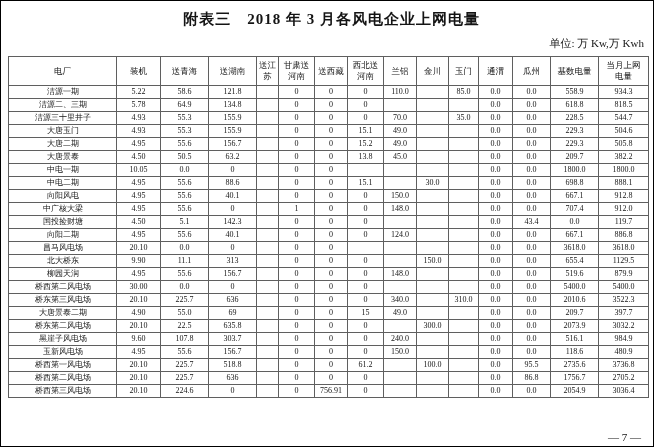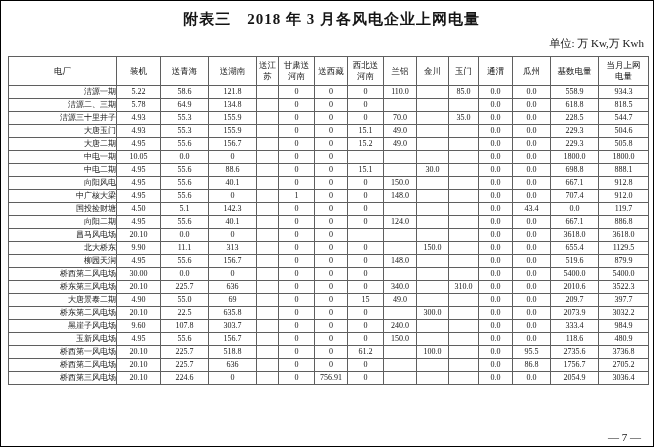--- a/index.html
+++ b/index.html
@@ -23,21 +23,21 @@
     border:1px solid #5f5f5f; overflow:hidden; vertical-align:middle;
   }
   table.grid th {
     font-size:8.5px; font-weight:normal; height:28px; line-height:1.25;
     text-align:center; padding:0 1px; white-space:pre-line;
   }
   table.grid td {
     font-size:8px; height:12px; line-height:12px; text-align:center;
     padding:0; white-space:nowrap;
   }
-  table.grid td.name { text-align:right; padding-left:1px; }
+  table.grid td.name { text-align:center; padding-left:1px; }
   .page-number {
     position:absolute; bottom:3px; right:12px; font-size:11px; white-space:pre;
   }
 </style>
 </head>
 <body>
 
 <div class="page">
   <div class="doc-title">附表三　2018 年 3 月各风电企业上网电量</div>
   <div class="unit-label">单位: 万 Kw,万 Kwh</div>
@@ -163,20 +163,37 @@
           <td>15.2</td>
           <td>49.0</td>
           <td></td>
           <td></td>
           <td>0.0</td>
           <td>0.0</td>
           <td>229.3</td>
           <td>505.8</td>
         </tr>
         <tr>
+          <td class="name">大唐景泰</td>
+          <td>4.50</td>
+          <td>50.5</td>
+          <td>63.2</td>
+          <td></td>
+          <td>0</td>
+          <td>0</td>
+          <td>13.8</td>
+          <td>45.0</td>
+          <td></td>
+          <td></td>
+          <td>0.0</td>
+          <td>0.0</td>
+          <td>209.7</td>
+          <td>382.2</td>
+        </tr>
+        <tr>
           <td class="name">中电一期</td>
           <td>10.05</td>
           <td>0.0</td>
           <td>0</td>
           <td></td>
           <td>0</td>
           <td>0</td>
           <td></td>
           <td></td>
           <td></td>
@@ -397,21 +414,21 @@
           <td>303.7</td>
           <td></td>
           <td>0</td>
           <td>0</td>
           <td>0</td>
           <td>240.0</td>
           <td></td>
           <td></td>
           <td>0.0</td>
           <td>0.0</td>
-          <td>333.4</td>
+          <td>516.1</td>
           <td>984.9</td>
         </tr>
         <tr>
           <td class="name">玉新风电场</td>
           <td>4.95</td>
           <td>55.6</td>
           <td>156.7</td>
           <td></td>
           <td>0</td>
           <td>0</td>

